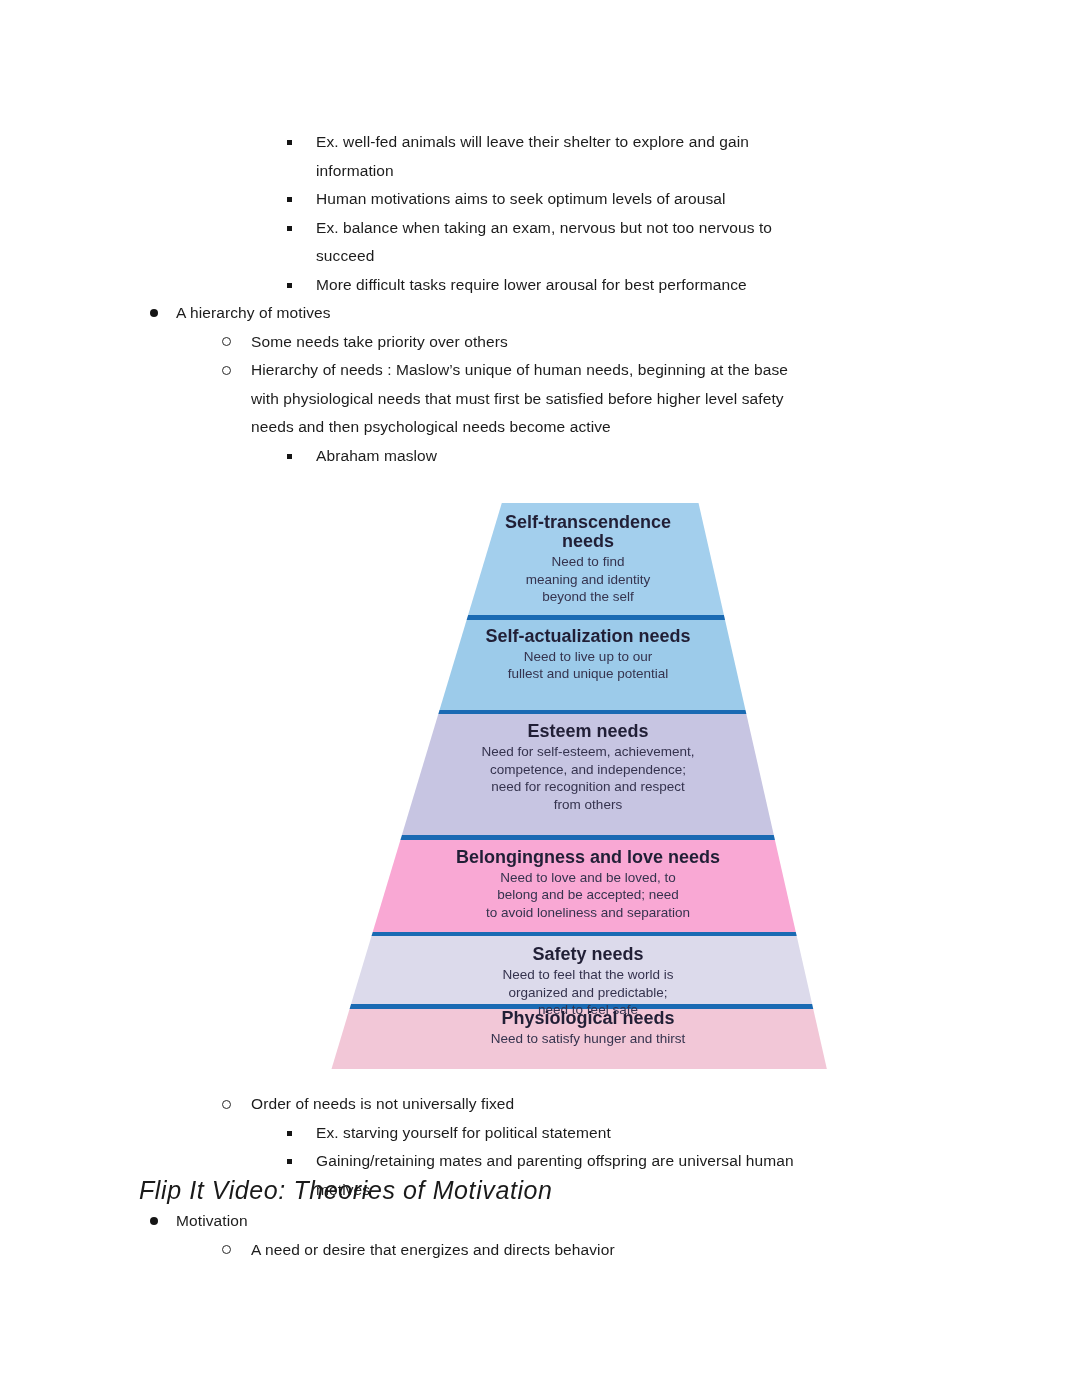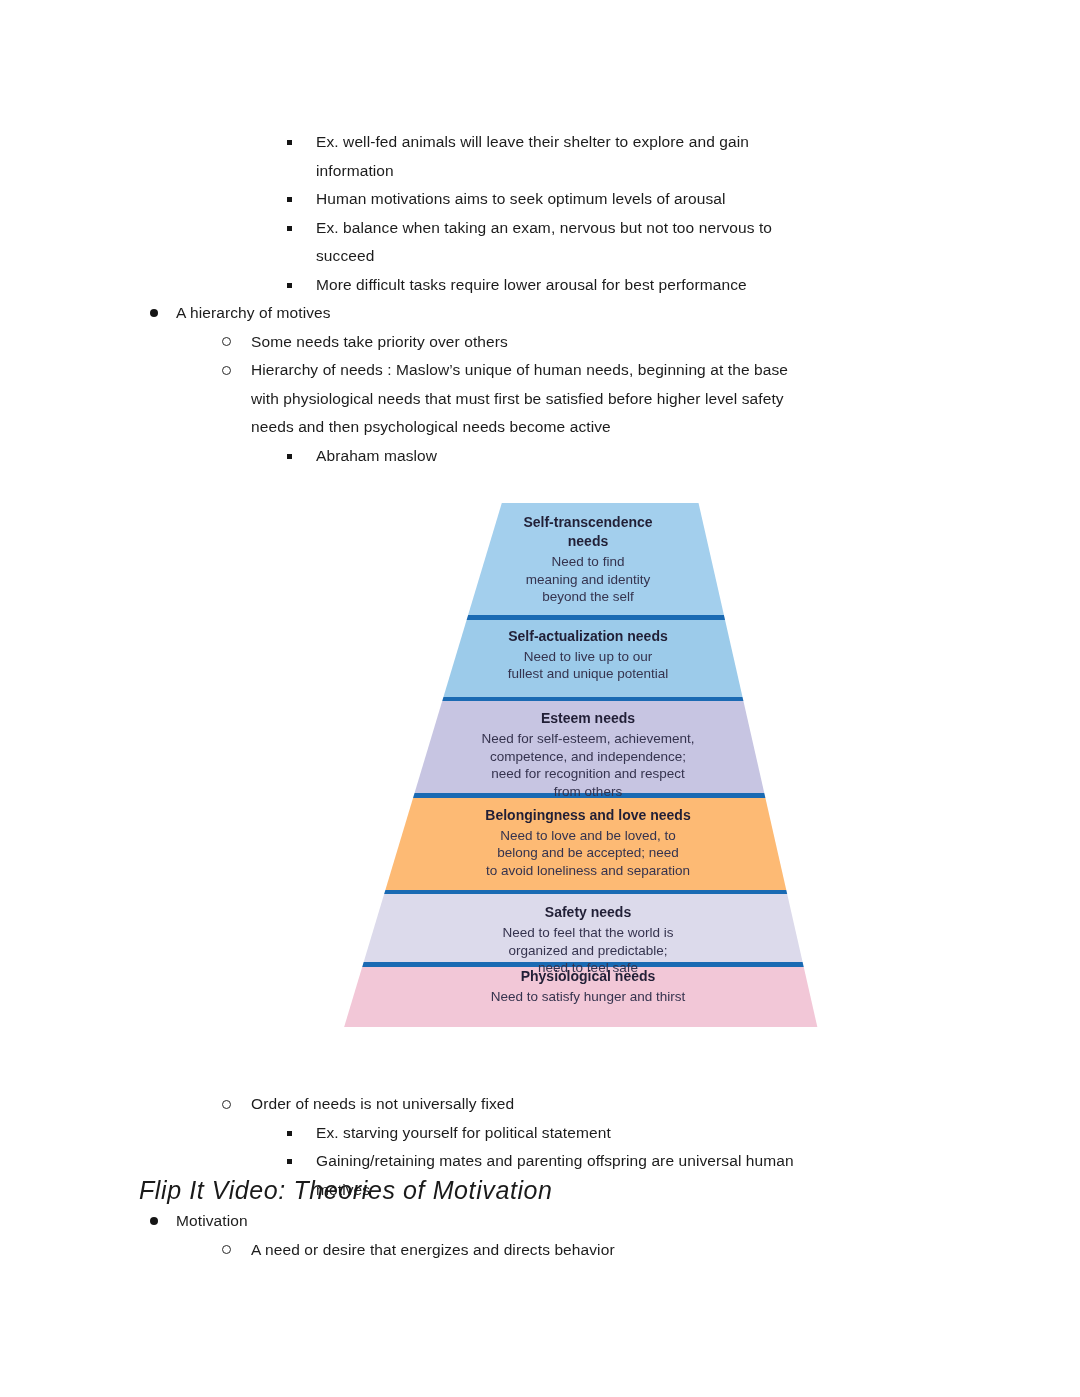--- a/index.html
+++ b/index.html
@@ -59,37 +59,37 @@
     width: 498px; height: 571px;
     clip-path: polygon(34.5% 0, 74% 0, 100% 100%, 0% 100%);
   }
   .band {
     box-sizing: border-box;
     text-align: center;
     padding-left: 18px;
   }
   .band-title {
     font-weight: bold;
-    font-size: 14px;
+    font-size: 18px;
     line-height: 19px;
     color: #211f36;
     white-space: pre-line;
   }
   .band-desc {
     font-size: 13.5px;
     line-height: 17.5px;
     color: #35334e;
     margin-top: 2px;
     white-space: pre-line;
   }
   .divider { height: 4.5px; }
   .b1 { height: 112px; padding-top: 10px; }
   .b1 .band-title { max-width: 170px; margin: 0 auto; }
-  .b2 { height: 77px;  padding-top: 7px; }
-  .b3 { height: 92px; padding-top: 8px; }
+  .b2 { height: 90px;  padding-top: 7px; }
+  .b3 { height: 121px; padding-top: 8px; }
   .b4 { height: 92px;  padding-top: 8px; }
   .b5 { height: 68px;  padding-top: 9px; }
   .b6 { height: 60px;  }
 </style>
 </head>
 <body>
 
 <div class="notes" id="notes-top">
   <div class="note-row lvl3">
     <span class="marker m-square"></span>
@@ -140,21 +140,21 @@
   </div>
   <div class="divider" style="background-color: rgb(26, 106, 179);"></div>
   <div class="band b3" style="background-color: rgb(199, 197, 226);">
     <div class="band-title">Esteem needs</div>
     <div class="band-desc">Need for self-esteem, achievement,
 competence, and independence;
 need for recognition and respect
 from others</div>
   </div>
   <div class="divider" style="background-color: rgb(26, 106, 179);"></div>
-  <div class="band b4" style="background-color: #fdba74;">
+  <div class="band b4" style="background-color: #f9a8d4;">
     <div class="band-title">Belongingness and love needs</div>
     <div class="band-desc">Need to love and be loved, to
 belong and be accepted; need
 to avoid loneliness and separation</div>
   </div>
   <div class="divider" style="background-color: rgb(26, 106, 179);"></div>
   <div class="band b5" style="background-color: rgb(220, 218, 235);">
     <div class="band-title">Safety needs</div>
     <div class="band-desc">Need to feel that the world is
 organized and predictable;

